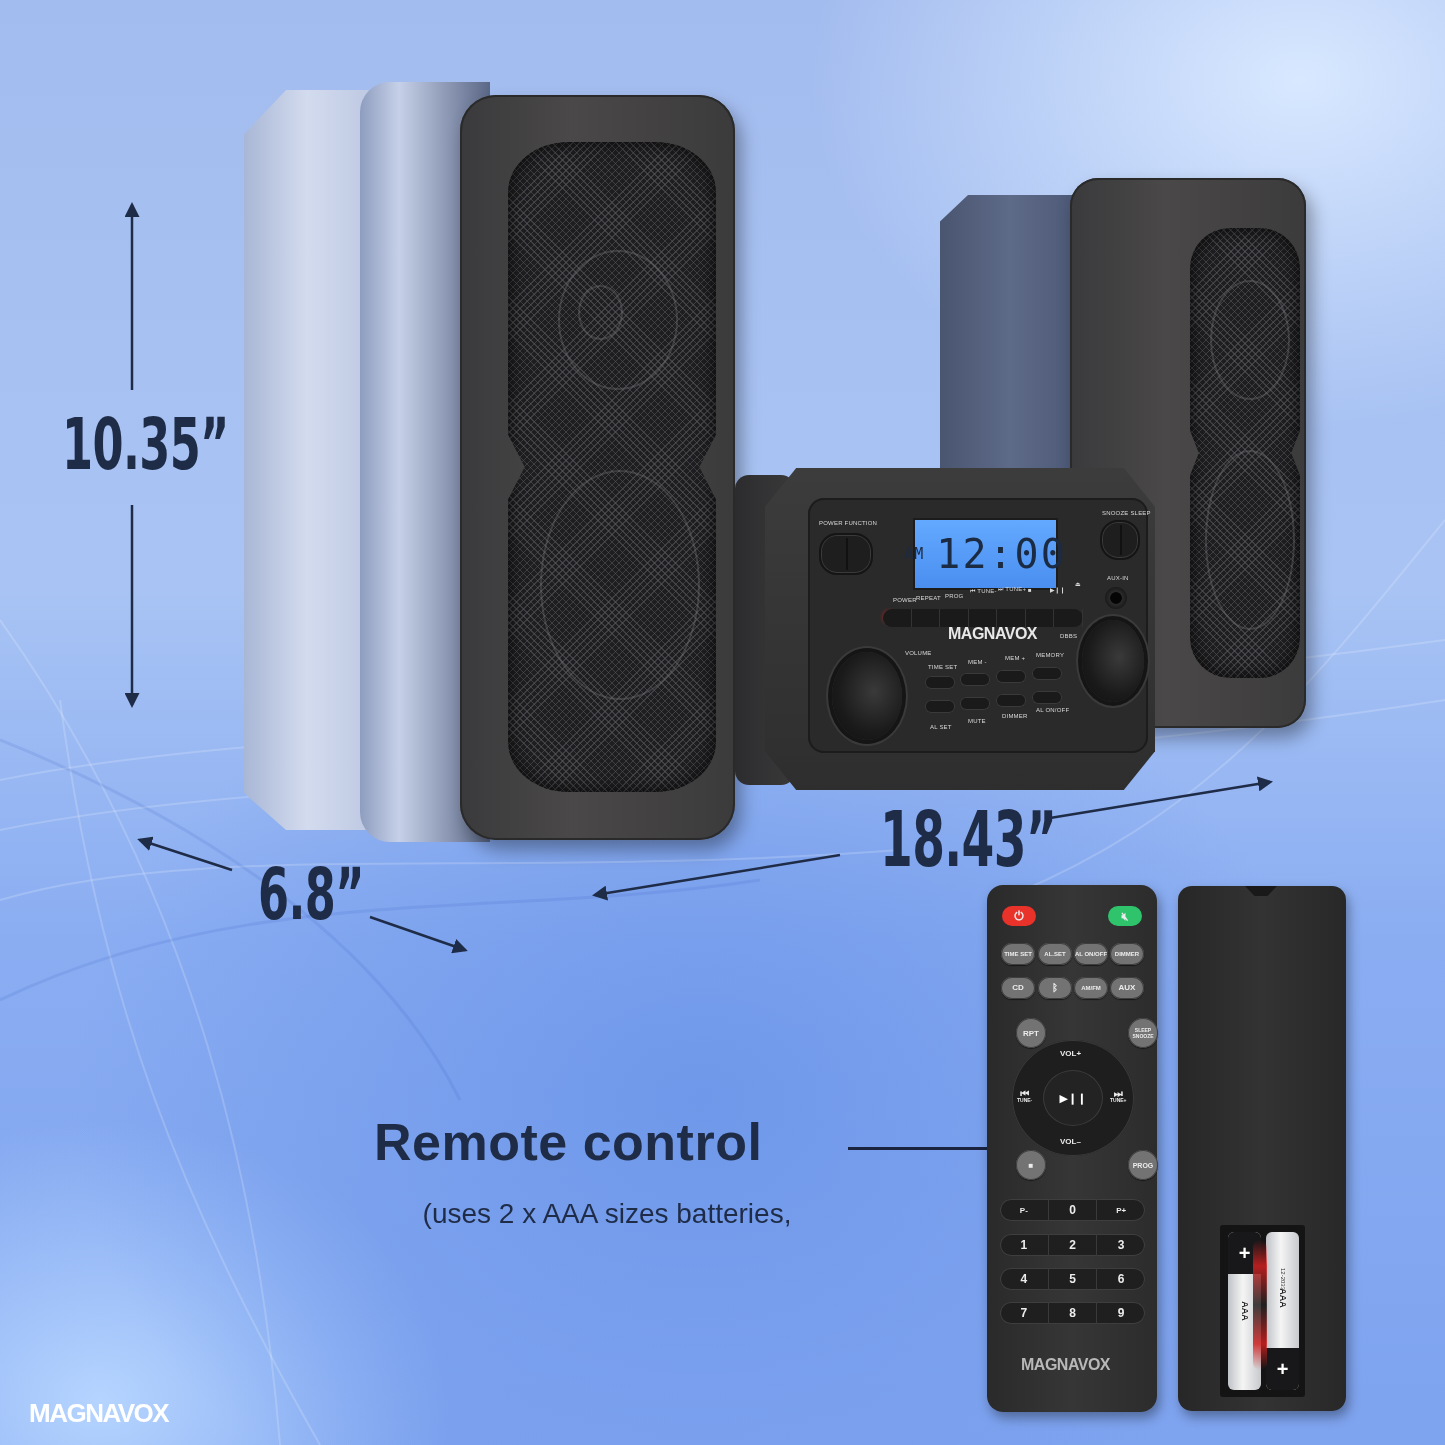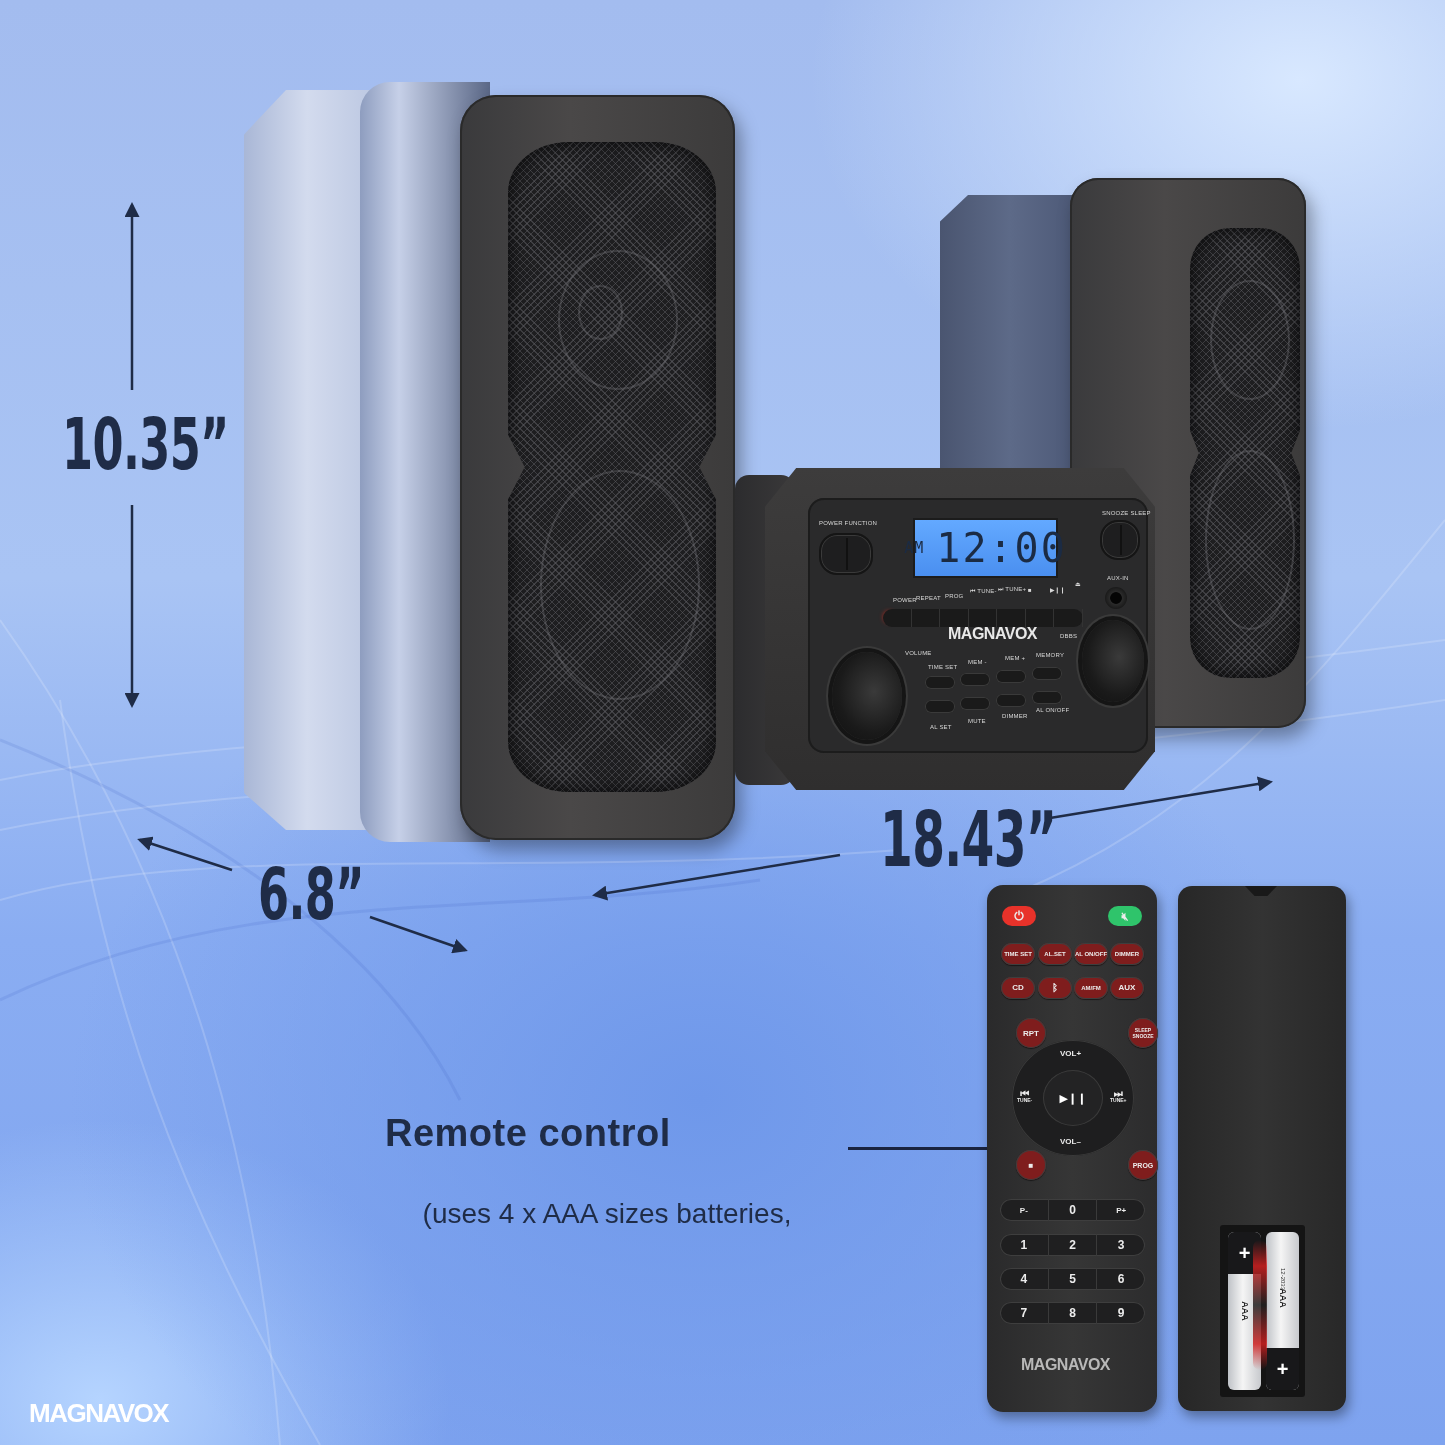--- a/index.html
+++ b/index.html
@@ -53,21 +53,21 @@
     position: absolute; left: 765px; top: 468px; width: 390px; height: 322px;
     background: linear-gradient(180deg, #3d3c3c 0%, #2f2e2e 100%);
     clip-path: polygon(8% 0, 92% 0, 100% 12%, 100% 88%, 92% 100%, 8% 100%, 0 88%, 0 12%);
   }
   .unit-panel {
     position: absolute; left: 808px; top: 498px; width: 340px; height: 255px;
     background: #2a2a2b; border-radius: 16px;
     box-shadow: inset 0 0 0 2px #1c1c1c;
   }
   .lcd {
-    position: absolute; left: 913px; top: 518px; width: 145px; height: 60px;
+    position: absolute; left: 913px; top: 518px; width: 145px; height: 72px;
     background: linear-gradient(180deg, #63a9ff 0%, #4a8ff0 100%);
     border: 2px solid #1c1c1c;
     display: flex; align-items: center; justify-content: center; gap: 12px;
     color: #1b2b44;
   }
   .lcd-ampm { font-family: "DejaVu Sans Mono", monospace; font-size: 15px; letter-spacing: 1px; }
   .lcd-time { font-family: "DejaVu Sans Mono", monospace; font-size: 40px; font-weight: 300; letter-spacing: 2px; }
   .tiny-label { position: absolute; color: #d8d8d8; font-size: 6px; letter-spacing: 0.2px; white-space: nowrap; }
   .pill-btn {
     position: absolute; background: #1e1e1f; border-radius: 18px;
@@ -106,37 +106,37 @@
 
   
   .dim-text {
     position: absolute; color: #1f2c47; font-family: "DejaVu Sans", sans-serif;
     font-weight: 700; transform: scaleX(0.62); transform-origin: left top; white-space: nowrap;
     letter-spacing: -1px;
   }
 
   
   .caption-title {
-    position: absolute; left: 385px; top: 1112px; font-size: 38px; font-weight: 700;
+    position: absolute; left: 374px; top: 1112px; font-size: 52px; font-weight: 700;
     color: #1f2c47; font-family: "Liberation Sans", sans-serif; letter-spacing: 0.5px;
   }
   .caption-sub {
     position: absolute; left: 372px; top: 1190px; width: 470px; text-align: center;
     font-size: 28px; color: #1f2c47; line-height: 48px; font-family: "Liberation Sans", sans-serif;
   }
   .caption-line { position: absolute; left: 848px; top: 1147px; width: 140px; height: 3px; background: #1a2440; }
 
   
   .remote {
     position: absolute; left: 987px; top: 885px; width: 170px; height: 527px;
     background: linear-gradient(90deg, #2a2a2b 0%, #363636 50%, #2c2c2d 100%);
     border-radius: 16px; box-shadow: 3px 6px 12px rgba(0,0,0,0.35);
   }
   .rbtn {
-    position: absolute; background: #7f1d1d; color: #ececec; font-weight: 700;
+    position: absolute; background: #737373; color: #ececec; font-weight: 700;
     display: flex; align-items: center; justify-content: center; text-align: center;
     box-shadow: inset 0 0 0 1px #3e3e3e, 0 1px 1px rgba(0,0,0,0.5);
     font-family: "Liberation Sans", sans-serif;
   }
   .rbtn-small { font-size: 6px; line-height: 6px; border-radius: 13px; width: 34px; height: 22px; }
   .rbtn-round { border-radius: 50%; width: 30px; height: 30px; font-size: 7px; line-height: 7px; margin-left: 15px; }
   .num-row {
     position: absolute; left: 1000px; width: 145px; height: 22px; border-radius: 11px;
     background: #1f1f20; box-shadow: inset 0 0 0 1px #3e3e3e; display: flex;
   }
@@ -318,21 +318,21 @@
 
 </svg>
 
 <span class="dim-text" style="left:62px; top:402px; font-size:72px;">10.35”</span>
 <span class="dim-text" style="left:258px; top:852px; font-size:72px;">6.8”</span>
 <span class="dim-text" style="left:880px; top:795px; font-size:76px;">18.43”</span>
 
 <div class="caption-title">Remote control</div>
 <div class="caption-line"></div>
 <div class="caption-sub">
-  <div>(uses 4 x AAA sizes batteries,</div>
+  <div>(uses 2 x AAA sizes batteries,</div>
 </div>
 
 <div class="remote"></div>
 
 <div class="rbtn" style="left:1002px; top:906px; width:34px; height:20px; border-radius:10px; background:#e8322a; font-size:12px; box-shadow:none;">
   <span>⏻</span>
 </div>
 <div class="rbtn" style="left:1108px; top:906px; width:34px; height:20px; border-radius:10px; background:#2fc46b; font-size:11px; box-shadow:none;">
   <span>🔇︎</span>
 </div>

